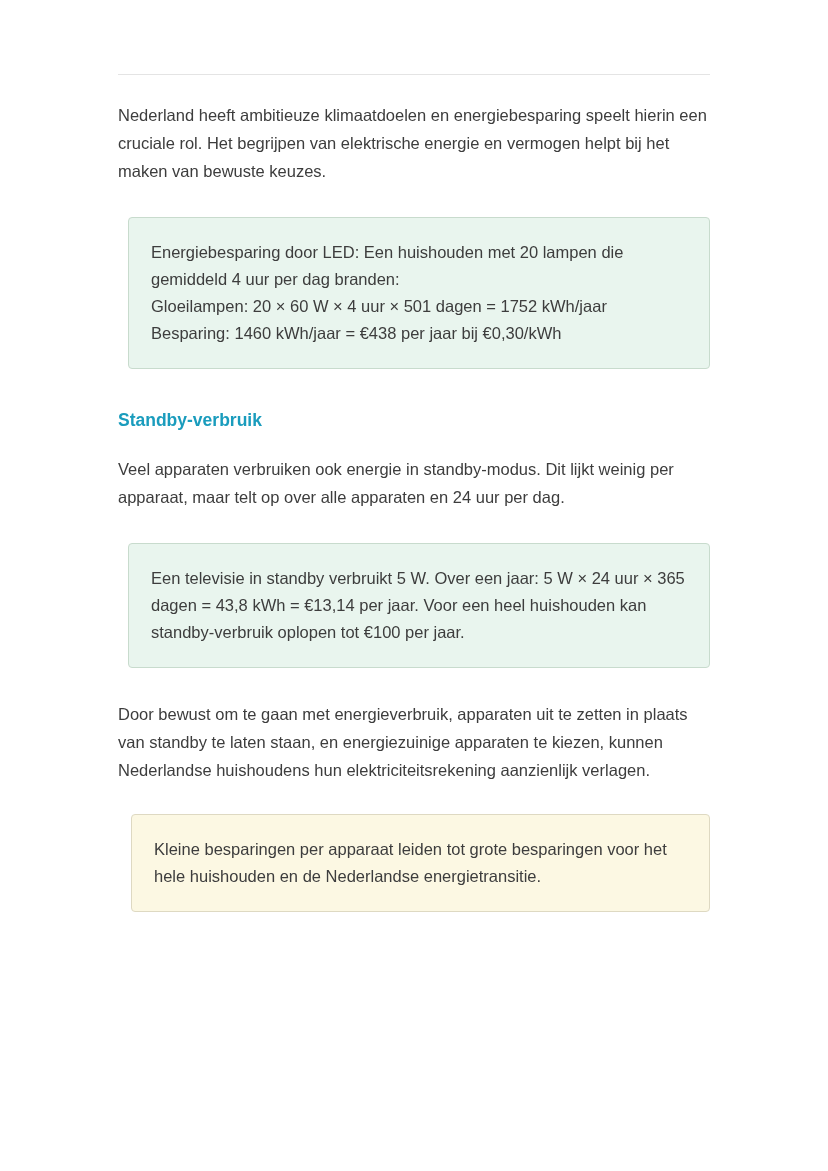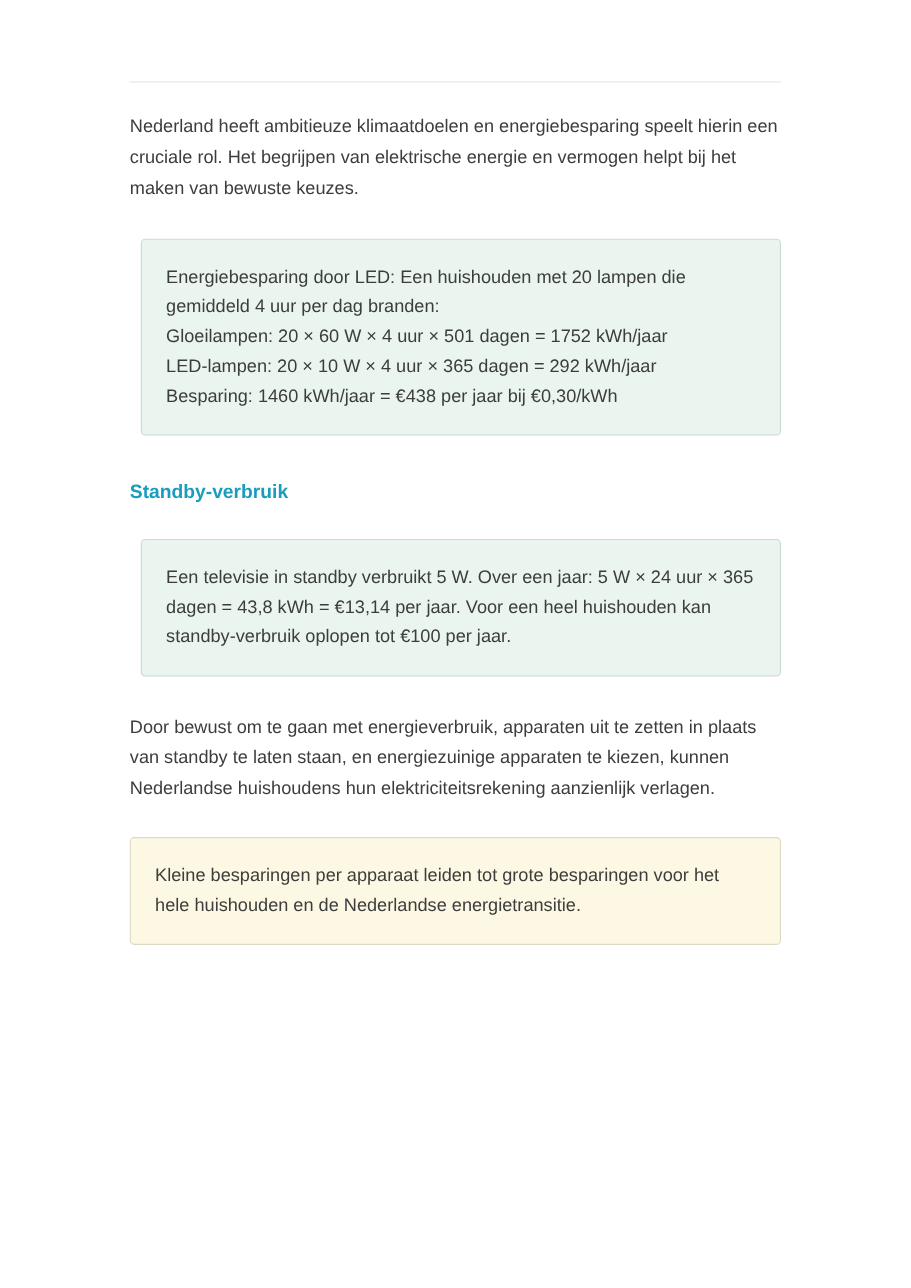--- a/index.html
+++ b/index.html
@@ -55,46 +55,47 @@
   }
   .callout.green {
     background: #e9f5ee;
     border: 1px solid #c8dbcd;
     margin-left: 10px;
   }
   .callout.yellow {
     background: #fcf8e3;
     border: 1px solid #ded9c2;
     margin-top: 30px;
+    margin-left: 13px;
   }
   .callout .callout-line {
     margin: 0;
   }
 </style>
 </head>
 <body>
 
 <div class="page">
 
 
   <hr class="title-divider">
 
   <p class="body-text">Nederland heeft ambitieuze klimaatdoelen en energiebesparing speelt hierin een cruciale rol. Het begrijpen van elektrische energie en vermogen helpt bij het maken van bewuste keuzes.</p>
 
 
 
   <div class="callout green">
     <p class="callout-line">Energiebesparing door LED: Een huishouden met 20 lampen die gemiddeld 4 uur per dag branden:</p>
     <p class="callout-line">Gloeilampen: 20 × 60 W × 4 uur × 501 dagen = 1752 kWh/jaar</p>
-    <p class="callout-line">LED-lampen: 20 × 10 W × 4 uur × 365 dagen = 292 kWh/jaar</p>
     <p class="callout-line">Besparing: 1460 kWh/jaar = €438 per jaar bij €0,30/kWh</p>
   </div>
 
   <h2 class="section-heading">Standby-verbruik</h2>
 
+  <p class="body-text">Veel apparaten verbruiken ook energie in standby-modus. Dit lijkt weinig per apparaat, maar telt op over alle apparaten en 24 uur per dag.</p>
 
   <div class="callout green">
     <p class="callout-line">Een televisie in standby verbruikt 5 W. Over een jaar: 5 W × 24 uur × 365 dagen = 43,8 kWh = €13,14 per jaar. Voor een heel huishouden kan standby-verbruik oplopen tot €100 per jaar.</p>
   </div>
 
   <p class="body-text">Door bewust om te gaan met energieverbruik, apparaten uit te zetten in plaats van standby te laten staan, en energiezuinige apparaten te kiezen, kunnen Nederlandse huishoudens hun elektriciteitsrekening aanzienlijk verlagen.</p>
 
   <div class="callout yellow">
     <p class="callout-line">Kleine besparingen per apparaat leiden tot grote besparingen voor het hele huishouden en de Nederlandse energietransitie.</p>
   </div>

